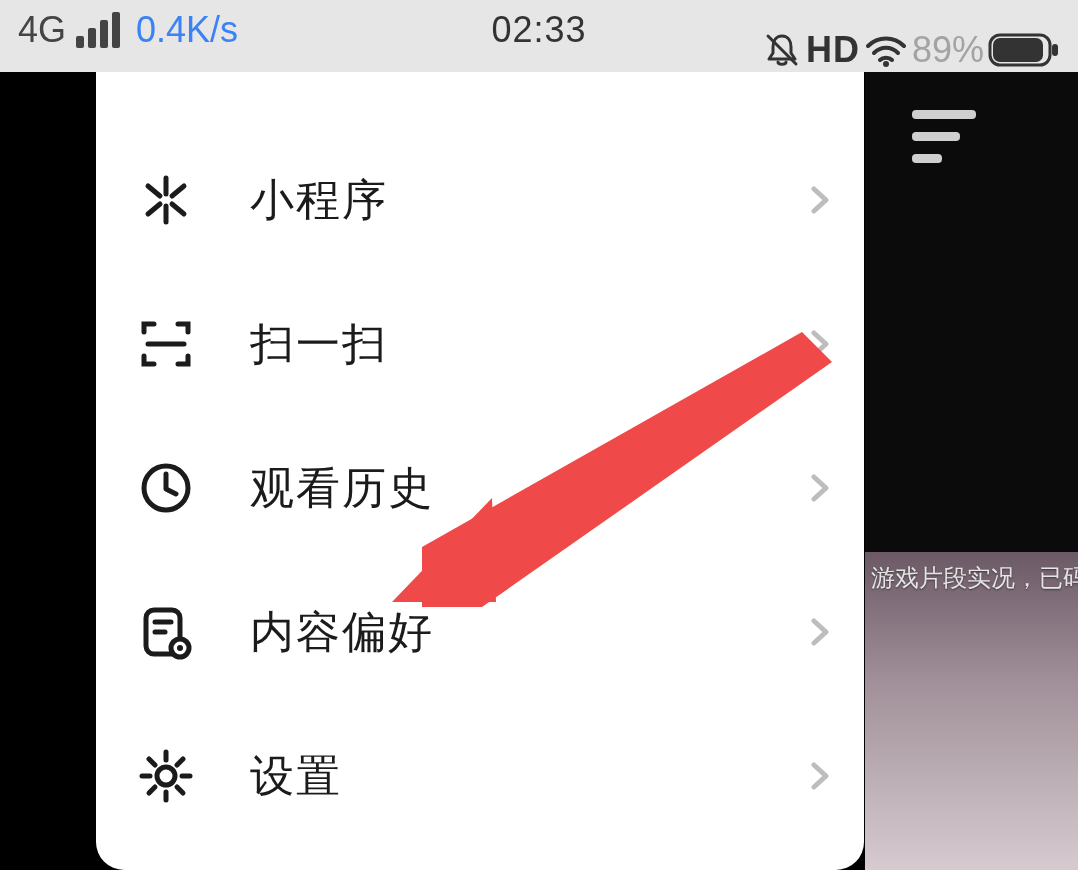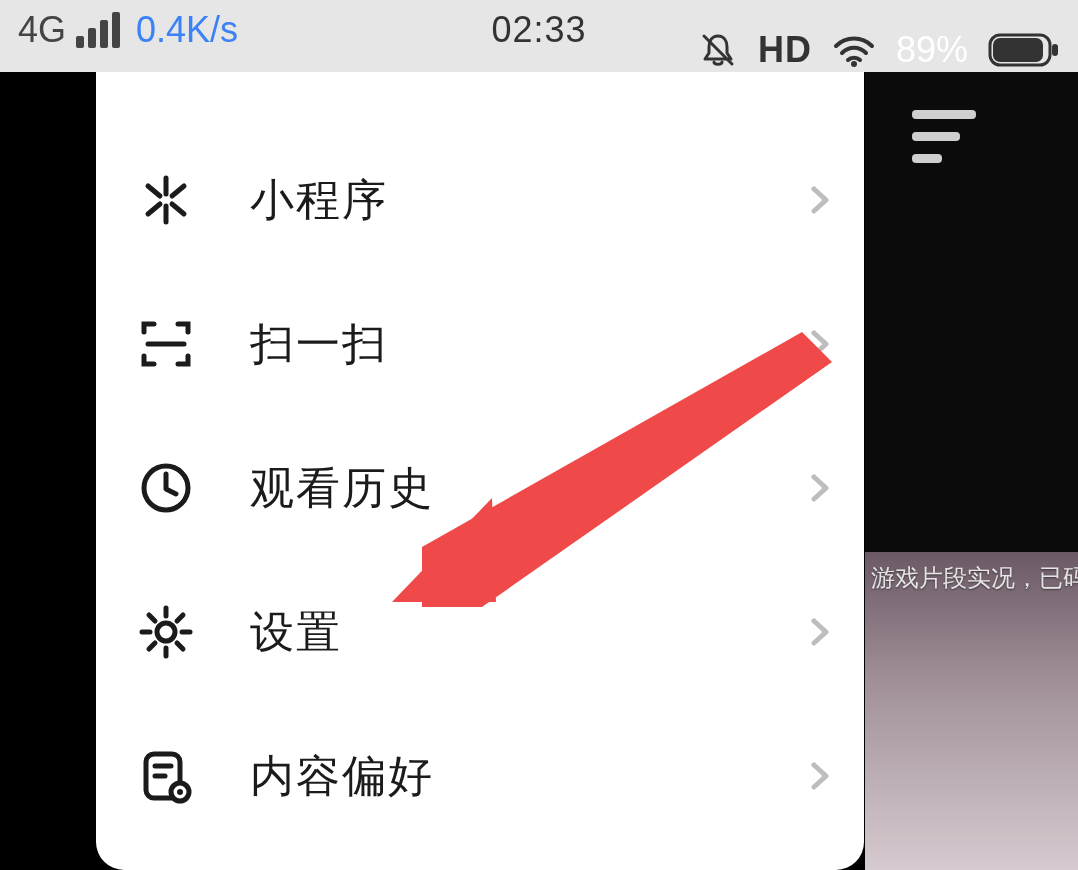--- a/index.html
+++ b/index.html
@@ -10,25 +10,25 @@
   .status-bar {
     position: absolute; top: 0; left: 0; width: 1078px; height: 72px;
     background: rgba(255,255,255,0.90);
     display: flex; align-items: center; justify-content: space-between;
     padding: 0 18px 12px 18px;
     color: #444;
     font-size: 36px;
     font-weight: 500;
   }
   .sb-left { display: flex; align-items: center; gap: 10px; }
-  .sb-right { display: flex; align-items: center; gap: 20px; margin-top: 40px; }
+  .sb-right { display: flex; align-items: center; gap: 4px; margin-top: 40px; }
   .sb-center { position:absolute; left:50%; transform:translateX(-50%); font-size:36px; color:#333; letter-spacing:1px;}
   .sb-net-speed { font-size: 36px; color:#3b82f6; }
   .sb-hd { font-size: 36px; font-weight:600; color:#333; letter-spacing:1px;}
-  .sb-batt-pct { font-size: 36px; color:#ffffff; }
+  .sb-batt-pct { font-size: 36px; color:#a3a3a3; }
 
   
   .right-dark {
     position:absolute; top:72px; left:865px; width:213px; height:798px;
     background:#0b0b0b;
   }
   .right-video-thumb {
     position:absolute; top:552px; left:865px; width:213px; height:318px;
     background: linear-gradient(180deg, #6b5a66 0%, #a08f98 40%, #d6cbd0 100%);
     overflow:hidden;
@@ -164,20 +164,38 @@
     </div>
 
     <div class="menu-item">
       <span class="menu-icon">
         <svg width="56" height="56" viewBox="0 0 56 56">
           <circle cx="28" cy="28" r="22" fill="none" stroke="#1b1b1b" stroke-width="5"></circle>
           <polyline points="28,14 28,29 38,34" fill="none" stroke="#1b1b1b" stroke-width="5" stroke-linecap="round" stroke-linejoin="round"></polyline>
         </svg>
       </span>
       <span class="menu-label">观看历史</span>
+      <span class="chevron">
+        <svg width="28" height="28" viewBox="0 0 28 28">
+            <polyline points="8,3 20,14 8,25" fill="none" stroke="#bdbdbd" stroke-width="5" stroke-linecap="round" stroke-linejoin="round"></polyline>
+          </svg>
+      </span>
+    </div>
+
+    <div class="menu-item">
+      <span class="menu-icon">
+        <svg width="56" height="56" viewBox="0 0 56 56">
+          <rect x="8" y="6" width="34" height="44" rx="8" fill="none" stroke="#1b1b1b" stroke-width="5"></rect>
+          <line x1="17" y1="18" x2="33" y2="18" stroke="#1b1b1b" stroke-width="5" stroke-linecap="round"></line>
+          <line x1="17" y1="28" x2="27" y2="28" stroke="#1b1b1b" stroke-width="5" stroke-linecap="round"></line>
+          <circle cx="42" cy="44" r="9" fill="#fff" stroke="#1b1b1b" stroke-width="5"></circle>
+          <circle cx="42" cy="44" r="3" fill="#1b1b1b"></circle>
+        </svg>
+      </span>
+      <span class="menu-label">内容偏好</span>
       <span class="chevron">
         <svg width="28" height="28" viewBox="0 0 28 28">
             <polyline points="8,3 20,14 8,25" fill="none" stroke="#bdbdbd" stroke-width="5" stroke-linecap="round" stroke-linejoin="round"></polyline>
           </svg>
       </span>
     </div>
 
     <div class="menu-item">
       <span class="menu-icon">
         <svg width="56" height="56" viewBox="0 0 56 56">
@@ -195,38 +213,20 @@
         </svg>
       </span>
       <span class="menu-label">设置</span>
       <span class="chevron">
         <svg width="28" height="28" viewBox="0 0 28 28">
             <polyline points="8,3 20,14 8,25" fill="none" stroke="#bdbdbd" stroke-width="5" stroke-linecap="round" stroke-linejoin="round"></polyline>
           </svg>
       </span>
     </div>
 
-    <div class="menu-item">
-      <span class="menu-icon">
-        <svg width="56" height="56" viewBox="0 0 56 56">
-          <rect x="8" y="6" width="34" height="44" rx="8" fill="none" stroke="#1b1b1b" stroke-width="5"></rect>
-          <line x1="17" y1="18" x2="33" y2="18" stroke="#1b1b1b" stroke-width="5" stroke-linecap="round"></line>
-          <line x1="17" y1="28" x2="27" y2="28" stroke="#1b1b1b" stroke-width="5" stroke-linecap="round"></line>
-          <circle cx="42" cy="44" r="9" fill="#fff" stroke="#1b1b1b" stroke-width="5"></circle>
-          <circle cx="42" cy="44" r="3" fill="#1b1b1b"></circle>
-        </svg>
-      </span>
-      <span class="menu-label">内容偏好</span>
-      <span class="chevron">
-        <svg width="28" height="28" viewBox="0 0 28 28">
-            <polyline points="8,3 20,14 8,25" fill="none" stroke="#bdbdbd" stroke-width="5" stroke-linecap="round" stroke-linejoin="round"></polyline>
-          </svg>
-      </span>
-    </div>
-
   </div>
 </div>
 
 <div class="arrow-annot">
   <svg width="440" height="300" viewBox="0 0 440 300">
     <g fill="#ef4a49">
       <polygon points="410,0 440,30 90,275 30,275 30,215"></polygon>
       <polygon points="100,166 0,270 104,270"></polygon>
     </g>
   </svg>

